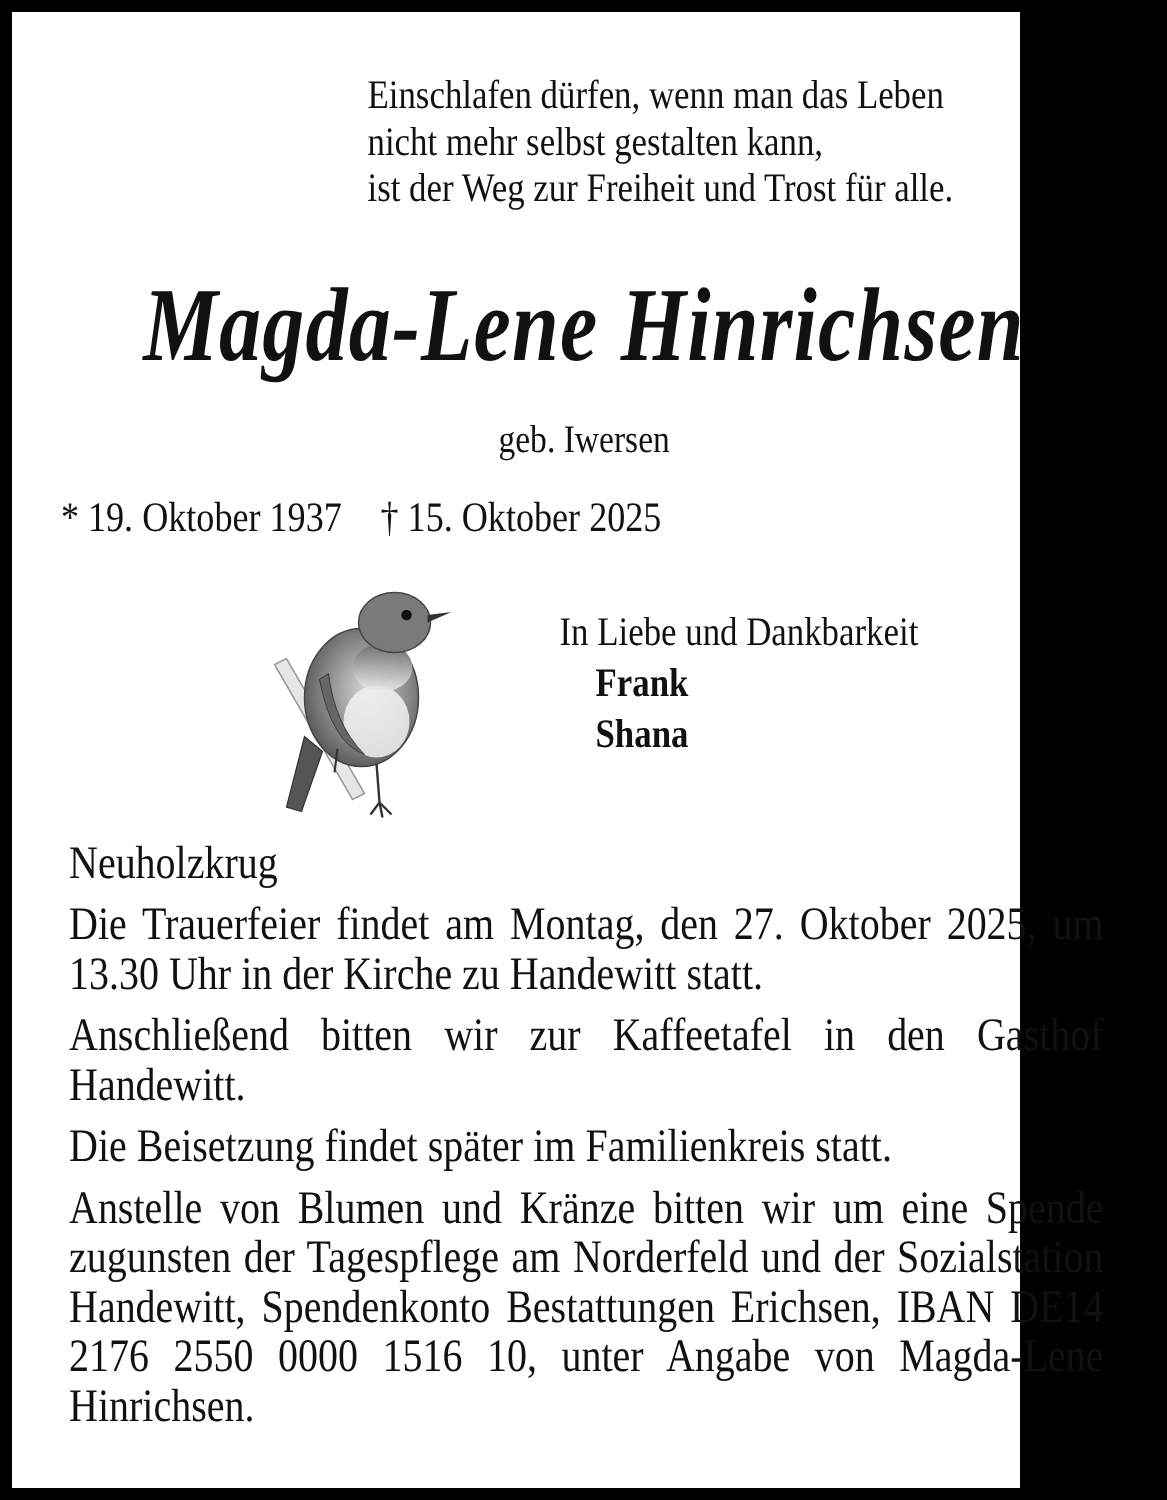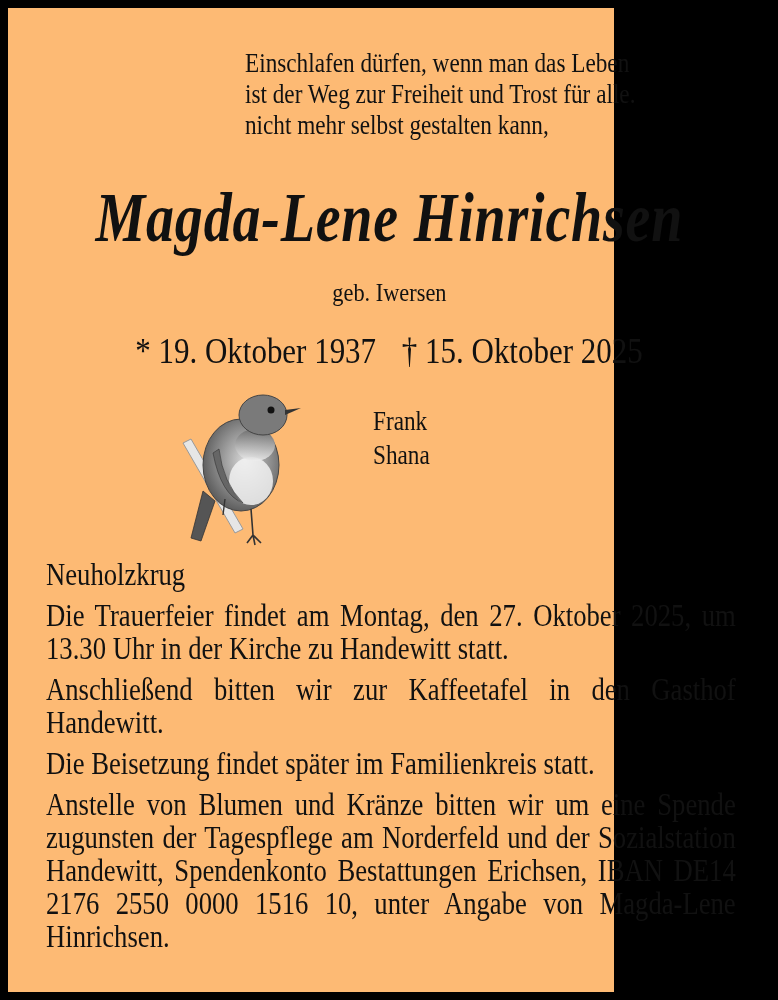--- a/index.html
+++ b/index.html
@@ -2,58 +2,58 @@
 <html><head>
 <meta charset="utf-8">
 <style>
   html, body { margin: 0; padding: 0; }
   body {
     width: 778px; height: 1000px; background: #000;
     position: relative; overflow: hidden;
     font-family: "Liberation Serif", serif; color: #111;
   }
   .card {
-    position: absolute; left: 8px; top: 8px; width: 606px; height: 984px;
-    background: #fdba74;
+    position: absolute; left: 8px; top: 8px; width: 672px; height: 984px;
+    background: #ffffff;
   }
   .abs { position: absolute; white-space: nowrap; }
   .cond { display: inline-block; transform-origin: left top; transform: scaleX(0.86); }
   .cond-c { display: inline-block; transform-origin: center top; transform: scaleX(0.86); }
 
   .motto { left: 237px; top: 40px; font-size: 27px; line-height: 31px; }
   .motto div { white-space: nowrap; }
 
   .name {
     left: 0; width: 762px; top: 170px; text-align: center;
     font-size: 70px; font-style: italic; font-weight: bold; letter-spacing: 1px;
   }
   .name .cond-c { transform: scaleX(0.80); }
   .maiden { left: 0; width: 762px; top: 270px; text-align: center; font-size: 26px; }
-  .dates { left: 0; width: 762px; top: 322px; text-align: center; font-size: 36px; }
+  .dates { left: 0; width: 762px; top: 322px; text-align: left; font-size: 28px; }
   .dates .gap { display: inline-block; width: 30px; }
 
   .bird { left: 165px; top: 375px; width: 130px; height: 168px; }
 
   .mourners { left: 365px; top: 396px; font-size: 27px; line-height: 34px; }
-  .mourners .b { font-weight: normal; }
+  .mourners .b { font-weight: bold; margin-left: 24px; }
 
   .body-text { left: 38px; top: 550px; width: 690px; font-size: 31px; line-height: 33px; white-space: normal; }
   .body-text p { margin: 0 0 8px 0; }
   .just { text-align: justify; text-align-last: left; }
   .scaled { transform-origin: left top; transform: scaleX(0.86); width: 802px; }
 </style>
 </head>
 <body>
 
 <div class="card">
 
   <div class="abs motto">
     <div><span class="cond">Einschlafen dürfen, wenn man das Leben</span></div>
+    <div><span class="cond">nicht mehr selbst gestalten kann,</span></div>
     <div><span class="cond">ist der Weg zur Freiheit und Trost für alle.</span></div>
-    <div><span class="cond">nicht mehr selbst gestalten kann,</span></div>
   </div>
 
   <div class="abs maiden">
     <span class="cond-c">geb. Iwersen</span>
   </div>
 
   <div class="abs name">
     <span class="cond-c">Magda-Lene Hinrichsen</span>
   </div>
 
@@ -94,20 +94,21 @@
       <circle cx="98" cy="27" r="3.5" fill="#111"></circle>
 
       <path d="M112 27 L128 25 L112 32 Z" fill="#333"></path>
 
       <path d="M78 126 L80 152 L74 160 M80 152 L88 160 M80 152 L82 162" stroke="#333" stroke-width="1.6" fill="none"></path>
       <path d="M52 116 L50 132" stroke="#333" stroke-width="1.4" fill="none"></path>
     </svg>
   </div>
 
   <div class="abs mourners">
+    <div><span class="cond">In Liebe und Dankbarkeit</span></div>
     <div class="b"><span class="cond">Frank</span></div>
     <div class="b"><span class="cond">Shana</span></div>
   </div>
 
   <div class="abs body-text">
     <div class="scaled">
       <p>Neuholzkrug</p>
       <p class="just">Die Trauerfeier findet am Montag, den 27. Oktober 2025, um 13.30 Uhr in der Kirche zu Handewitt statt.</p>
       <p class="just">Anschließend bitten wir zur Kaffeetafel in den Gasthof Handewitt.</p>
       <p class="just">Die Beisetzung findet später im Familienkreis statt.</p>

